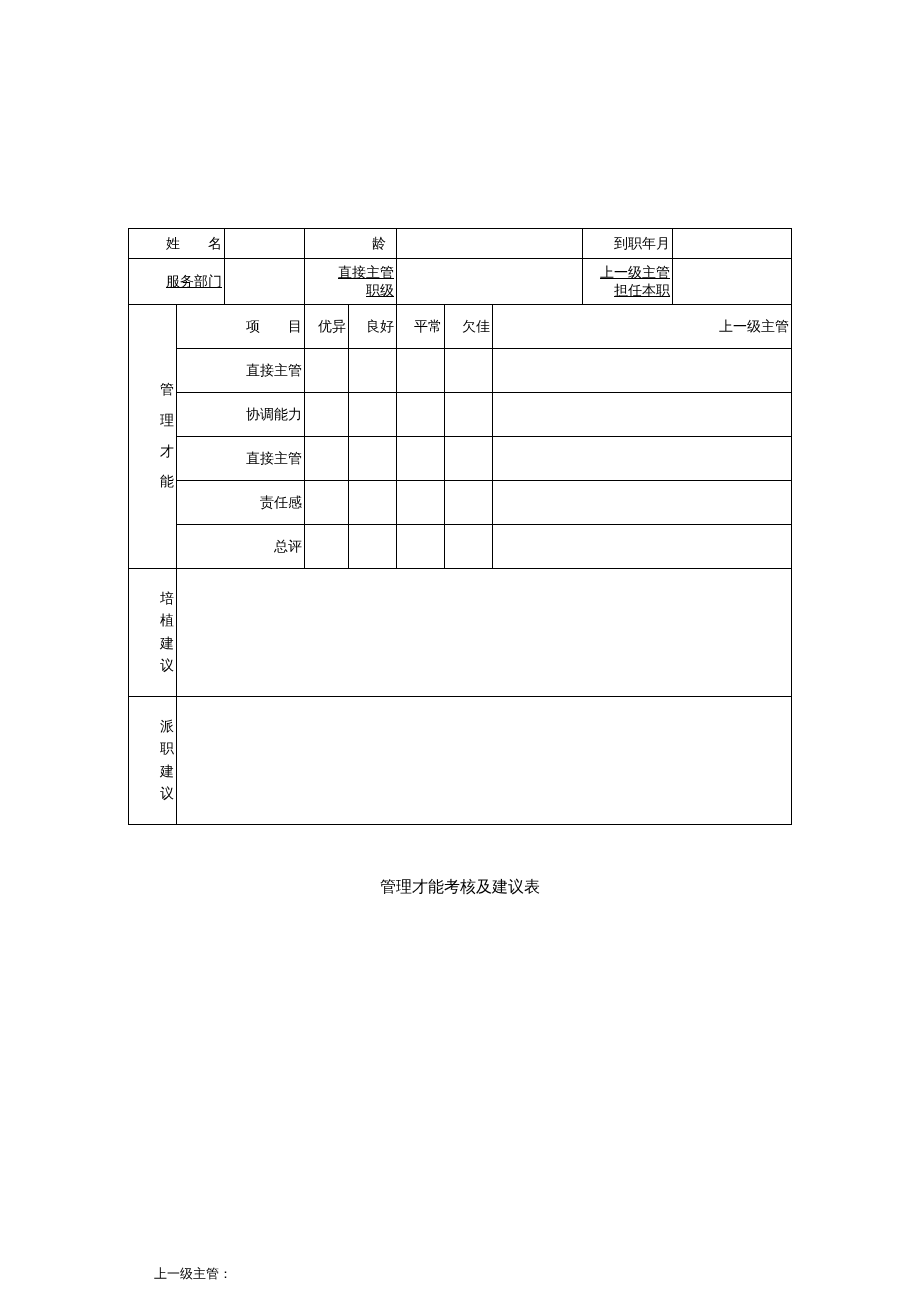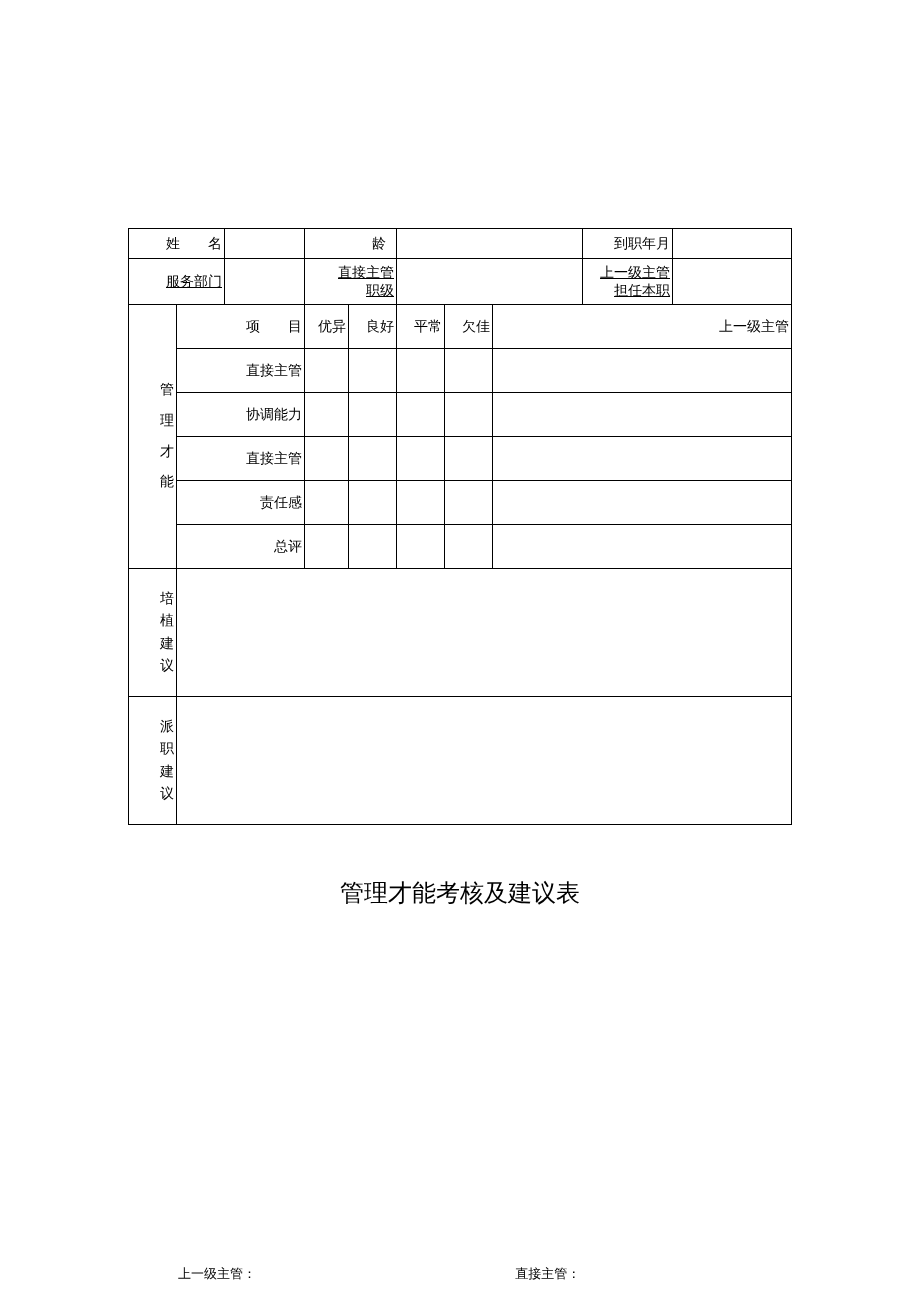--- a/index.html
+++ b/index.html
@@ -30,29 +30,29 @@
     .h-short { height: 30px; }
     .h-dept { height: 46px; text-decoration: underline; }
     .h-eval { height: 44px; }
     .h-tall { height: 128px; }
     .vertical-label {
       line-height: 2.2;
       font-size: 14px;
     }
     .title {
       text-align: center;
-      font-size: 24px;
+      font-size: 16px;
       margin-top: 52px;
     }
     .footer {
       position: absolute;
       bottom: 18px;
       left: 0;
       width: 100%;
-      padding: 0 108px;
+      padding: 0 84px;
       display: flex;
       font-size: 13px;
     }
     .footer-left { flex: 0 0 55%; padding-left: 70px; }
     .footer-right { flex: 1; padding-left: 20px; }
   </style>
 </head>
 <body>
 
 <div class="page">
@@ -169,14 +169,13 @@
       <td colspan="9"></td>
     </tr>
   </tbody>
     </table>
 
   <div class="title">管理才能考核及建议表</div>
 </div>
 
 <div class="footer">
   <div class="footer-left">上一级主管：</div>
-  <div class="footer-right">直接主管：</div>
 </div>
 
 </body></html>

